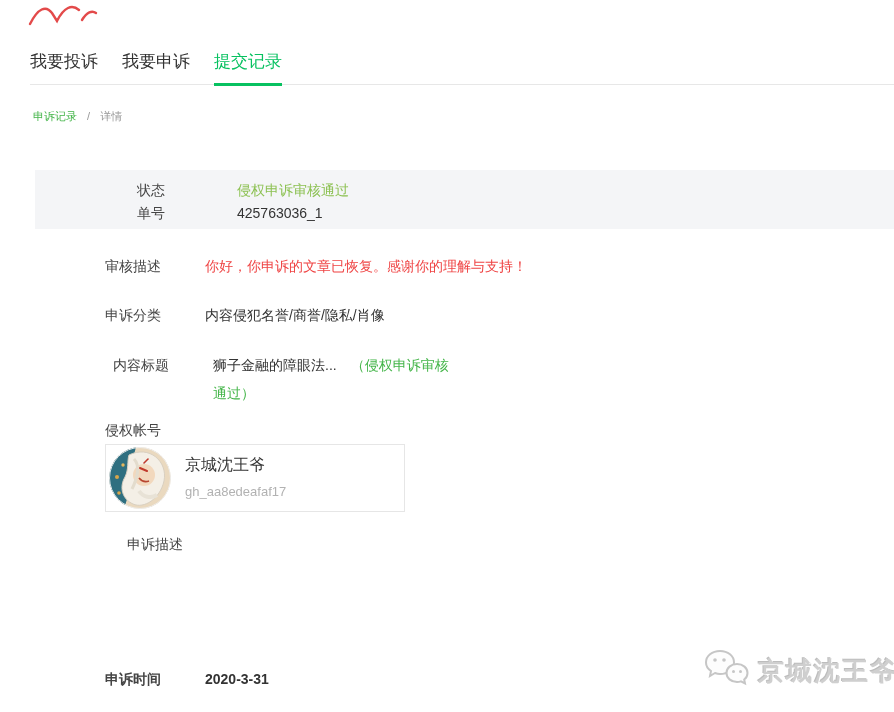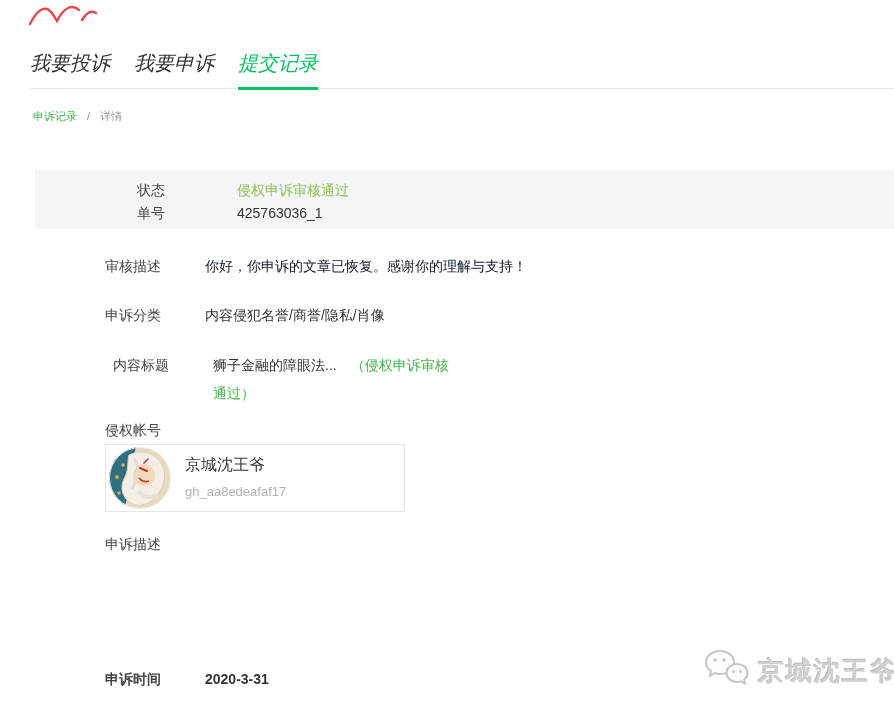--- a/index.html
+++ b/index.html
@@ -5,39 +5,39 @@
   html,body{margin:0;padding:0;background:#fff;}
   body{
     position:relative;width:894px;height:712px;overflow:hidden;
     font-family:"Liberation Sans","DejaVu Sans",sans-serif;color:#333;
   }
   
   .scribble{position:absolute;left:26px;top:2px;width:74px;height:28px;}
   
   .tabbar{position:absolute;left:30px;right:0;top:50px;border-bottom:1px solid #e7e7e7;}
   .tabbar-inner{display:flex;gap:24px;}
-  .tab{font-size:20px;color:#333;padding-bottom:10px;border-bottom:3px solid transparent;margin-bottom:-2px;cursor:pointer;white-space:nowrap;font-style:italic;}
+  .tab{font-size:17px;color:#333;padding-bottom:10px;border-bottom:3px solid transparent;margin-bottom:-2px;cursor:pointer;white-space:nowrap;}
   .tab.active{color:#07c160;border-bottom-color:#07c160;}
   
   .breadcrumb{position:absolute;left:33px;top:109px;font-size:11px;}
   .bc-link{color:#44b549;text-decoration:none;cursor:pointer;}
   .bc-sep{color:#999;margin:0 7px;}
   .bc-cur{color:#999;}
   
   .status-block{position:absolute;left:35px;right:0;top:170px;height:59px;background:#f4f5f7;}
   .srow{position:absolute;left:70px;display:flex;font-size:14px;line-height:16px;margin-left:32px;}
   .srow.r1{top:12px;}
   .srow.r2{top:35px;}
   .flabel{width:100px;flex:none;color:#444;}
   .status-green{color:#8cc152;}
   .order-no{color:#333;}
   
   .frow{position:absolute;left:105px;display:flex;font-size:14px;line-height:20px;}
   .frow .flabel{width:100px;flex:none;}
-  .review-text{color:#0f172a;}
+  .review-text{color:#ef4444;}
   .category-text{color:#333;}
   .title-value{width:242px;line-height:28px;color:#333;}
   .title-suffix{color:#44b549;}
   
   .account-card{margin-top:4px;width:300px;height:68px;border:1px solid #e6e6e6;background:#fff;display:flex;align-items:center;padding:0 0 0 3px;box-sizing:border-box;}
   .avatar{width:62px;height:62px;border-radius:50%;overflow:hidden;flex:none;}
   .account-meta{margin-left:14px;}
   .account-name{font-size:16px;color:#333;margin-bottom:7px;}
   .account-id{font-size:13px;color:#b2b2b2;}
   
@@ -128,21 +128,21 @@
       </svg>
     </span>
     <span class="account-meta">
       <div class="account-name">京城沈王爷</div>
       <div class="account-id">gh_aa8edeafaf17</div>
     </span>
   </div>
 </div>
 
 <div class="frow" style="top:533px;">
-  <span class="flabel" style="line-height:23px;">申诉描述</span>
+  <span class="flabel" style="line-height:23px;text-align:center;">申诉描述</span>
 </div>
 
 <div class="frow" style="top:669px;font-weight:bold;">
   <span class="flabel">申诉时间</span>
   <span class="time-value">2020-3-31</span>
 </div>
 
 <div class="watermark">
   <span>
     <svg width="46" height="42" viewBox="0 0 46 42">

